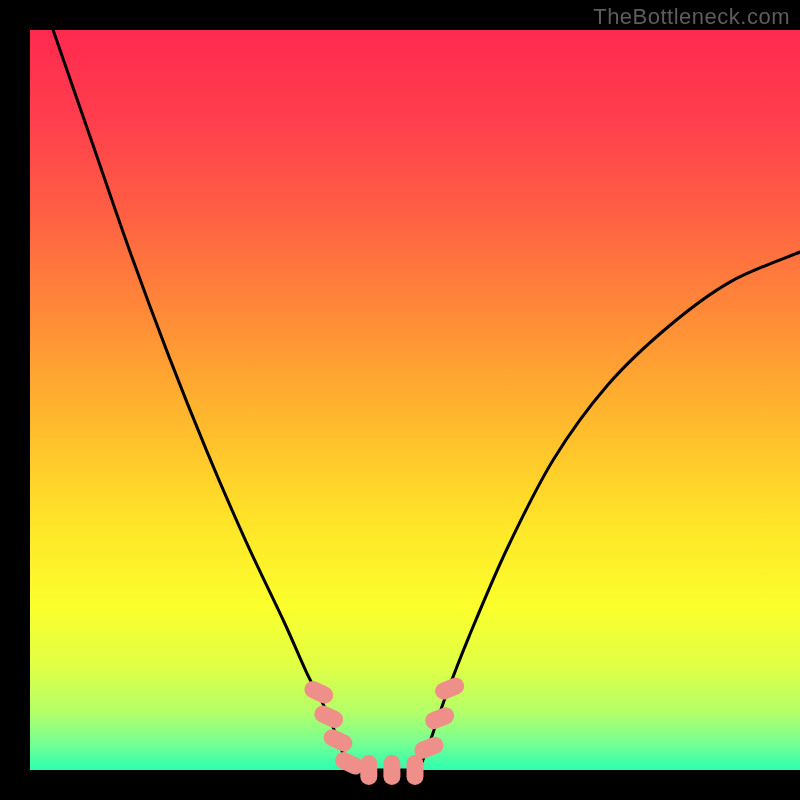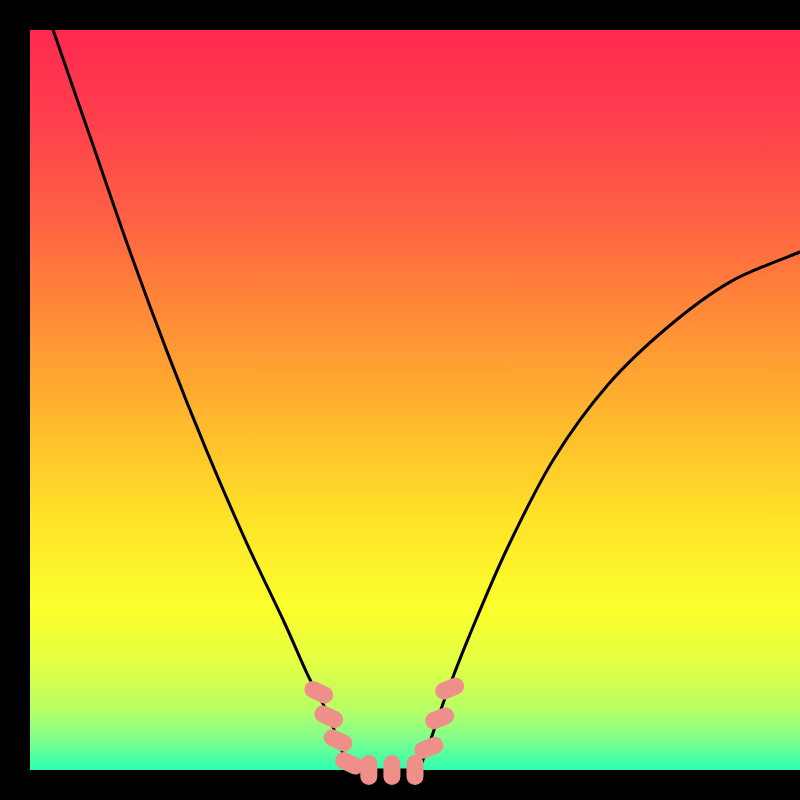--- a/index.html
+++ b/index.html
@@ -30,20 +30,21 @@
   svg {
     position: absolute;
     top: 0;
     left: 0;
   }
 </style>
 </head>
 <body>
 
 <div class="stage">
+  <div class="watermark">TheBottleneck.com</div>
   <svg id="chart-svg" width="800" height="800" viewBox="0 0 800 800">
     <defs>
       <linearGradient id="bg-grad" x1="0" y1="0" x2="0" y2="1">
           <stop offset="0%" stop-color="#ff2a4f"></stop>
           <stop offset="12%" stop-color="#ff3e4d"></stop>
           <stop offset="25%" stop-color="#ff6043"></stop>
           <stop offset="38%" stop-color="#ff8938"></stop>
           <stop offset="52%" stop-color="#ffb62d"></stop>
           <stop offset="66%" stop-color="#ffe328"></stop>
           <stop offset="78%" stop-color="#fbff2c"></stop>

